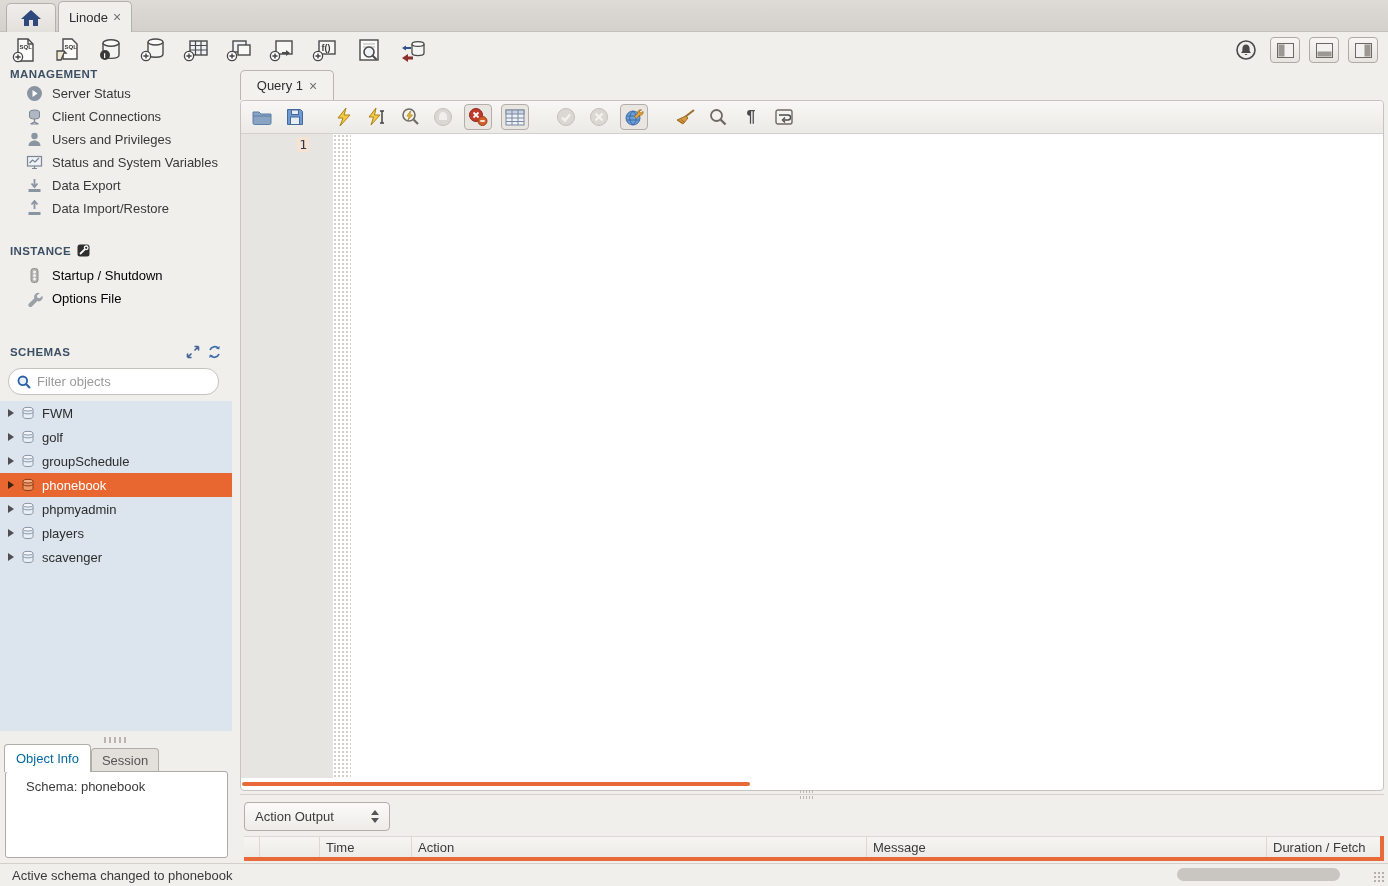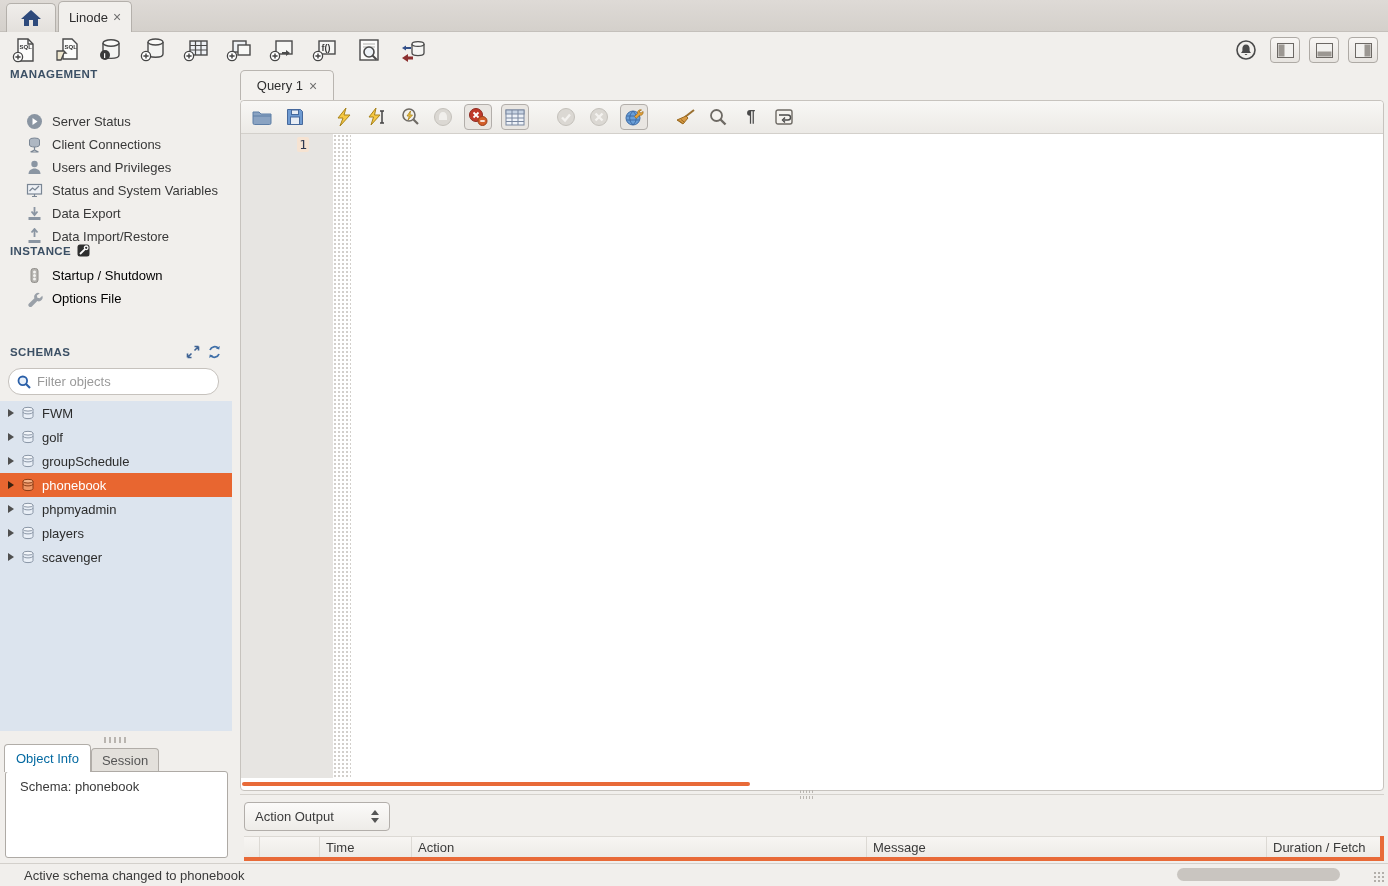--- a/index.html
+++ b/index.html
@@ -47,21 +47,21 @@
   .tree-row.sel{background:#e86630;color:#fff;font-weight:normal}
   .tree-row.sel .arr{border-left-color:#2e1softened}
   .tree-row.sel .arr{border-left-color:#3a220f}
   .grip-h{position:absolute;left:104px;top:669px;width:24px;height:6px;
           background:repeating-linear-gradient(90deg,#b9b5b0 0 2px,transparent 2px 5px)}
   .info-tabs{position:absolute;left:4px;top:676px;height:28px;display:flex;align-items:flex-end}
   .itab{font-size:13px;padding:4px 10px;border:1px solid #b1ada8;border-bottom:none;
         border-radius:4px 4px 0 0;background:#e3e0db;color:#555;cursor:pointer}
   .itab.act{background:#fff;color:#0369a1;position:relative;z-index:2;padding:6px 11px}
   .info-box{position:absolute;left:5px;top:703px;width:223px;height:87px;background:#fff;
-            border:1px solid #aeaaa5;border-radius:3px;font-size:13px;color:#3a3a3a;padding:7px 14px}
+            border:1px solid #aeaaa5;border-radius:3px;font-size:13px;color:#3a3a3a;padding:7px 20px}
 
   
   .qtab{position:absolute;left:240px;top:70px;width:94px;height:30px;background:#f3f1ee;
         border:1px solid #b9b5b0;border-bottom:none;border-radius:5px 5px 0 0;
         display:flex;align-items:center;justify-content:center;gap:6px;font-size:13px;color:#2e2e2e;z-index:2}
   .qpanel{position:absolute;left:240px;top:100px;width:1144px;height:691px;background:#fff;
           border:1px solid #c7c3be;border-radius:4px}
   .qtoolbar{position:absolute;left:0;top:0;right:0;height:33px;
             background:linear-gradient(#f8f7f5,#eceae6);border-bottom:1px solid #d3d0cb;
             border-radius:4px 4px 0 0;display:flex;align-items:center;gap:9px;padding:0 9px}
@@ -95,21 +95,21 @@
   .spin .dn{border-top:5px solid #555}
   .ohead{position:absolute;left:4px;top:38px;right:4px;height:21px;display:flex;
          background:linear-gradient(#f7f5f3,#edebe7);border-top:1px solid #dcd9d4}
   .ohc{border-right:1px solid #dcd9d4;font-size:13px;color:#3a3a3a;line-height:21px;
        padding-left:6px;overflow:hidden;white-space:nowrap}
   .orange-h{position:absolute;left:4px;top:59px;width:1136px;height:4px;background:#e86a38}
   .orange-v{position:absolute;right:0;top:38px;width:4px;height:25px;background:#e86a38}
 
   
   .statusbar{position:absolute;left:0;top:863px;width:100%;height:23px;background:#f1efec;
-             border-top:1px solid #d3d0cb;font-size:13px;color:#3a3a3a;display:flex;align-items:center;padding-left:24px}
+             border-top:1px solid #d3d0cb;font-size:13px;color:#3a3a3a;display:flex;align-items:center;padding-left:12px}
   .sb-pill{position:absolute;left:1177px;top:4px;width:163px;height:13px;background:#c9c5c0;border-radius:7px}
   .sb-grip{position:absolute;right:3px;bottom:3px;width:12px;height:12px;
            background-image:radial-gradient(#b3afaa 1px,transparent 1px);background-size:4px 4px}
 </style>
 </head>
 <body>
 
 <div class="win">
 
   <div class="tabbar">
@@ -235,21 +235,21 @@
         </svg>
       </div>
     </div>
   </div>
 
   <div class="sidebar">
 
     <div class="sec-title" style="top:0">
       <span>MANAGEMENT</span>
     </div>
-    <div class="rows-abs" style="top:42px">
+    <div class="rows-abs" style="top:14px">
       <div class="side-row">
         <span class="si">
           <svg width="17" height="17" viewBox="0 0 17 17">
               <circle cx="8.5" cy="8.5" r="7.5" fill="#8a95a2"></circle>
               <path d="M6.5 5 l5 3.5 l-5 3.5 Z" fill="#fff"></path>
             </svg>
         </span>
         <span>Server Status</span>
       </div>
       <div class="side-row">

